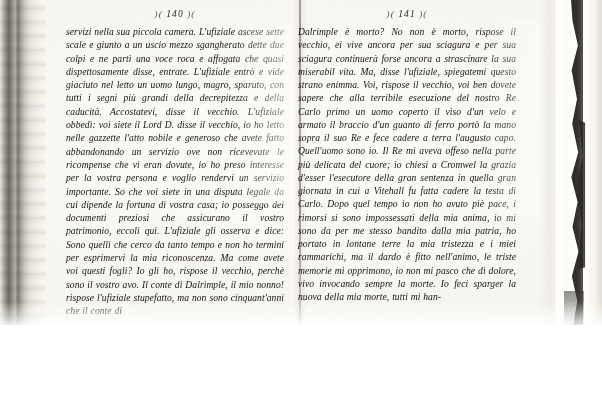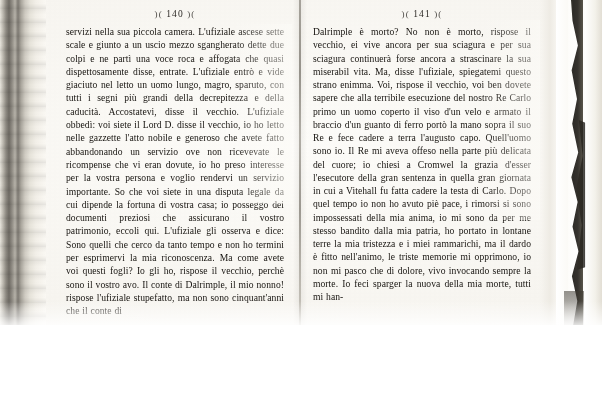--- a/index.html
+++ b/index.html
@@ -7,20 +7,21 @@
     padding: 0;
     background: #ffffff;
   }
   #scan {
     position: relative;
     width: 602px;
     height: 325px;
     overflow: hidden;
     background: #f97316;
     font-family: "Liberation Serif", "DejaVu Serif", serif;
+    font-style: italic;
   }
 
   
   .paper {
     position: absolute;
     inset: 0;
     background:
       radial-gradient(ellipse 120% 90% at 50% 45%, #fdfcf9 0%, #f7f5f0 62%, #eeebe3 88%, #e4e0d6 100%);
   }
   .paper-noise {
@@ -136,21 +137,21 @@
     background: linear-gradient(180deg, rgba(60,56,48,.55) 0%, rgba(120,116,106,.25) 100%);
   }
 
   
   .page {
     position: absolute;
     top: 0;
     color: #141210;
   }
   .page-left  { left: 66px;  width: 218px; }
-  .page-right { left: 313px; width: 218px; }
+  .page-right { left: 298px; width: 218px; }
 
   .page-number {
     text-align: center;
     font-size: 9.5px;
     letter-spacing: 1.1px;
     margin: 9px 0 6px 0;
     color: #2c2925;
     font-family: "Liberation Serif", "DejaVu Serif", serif;
   }
   .page-number .deco { font-size: 9px; opacity: .85; }

